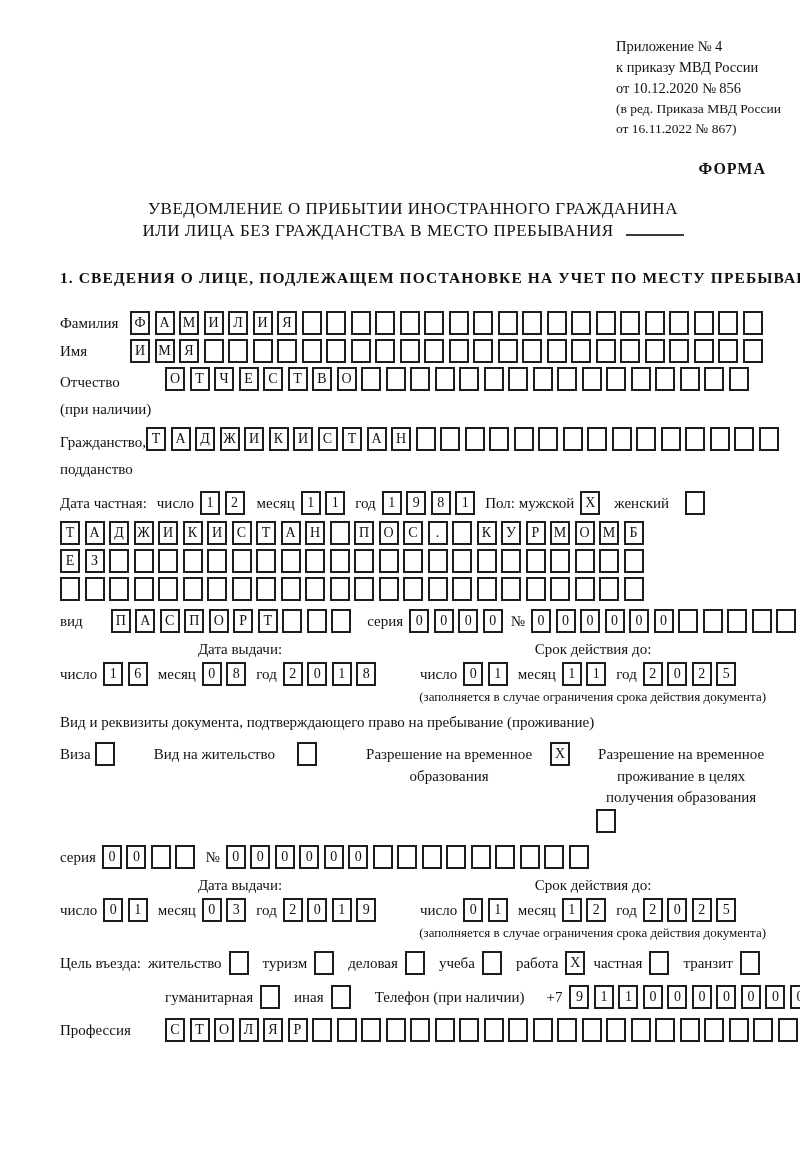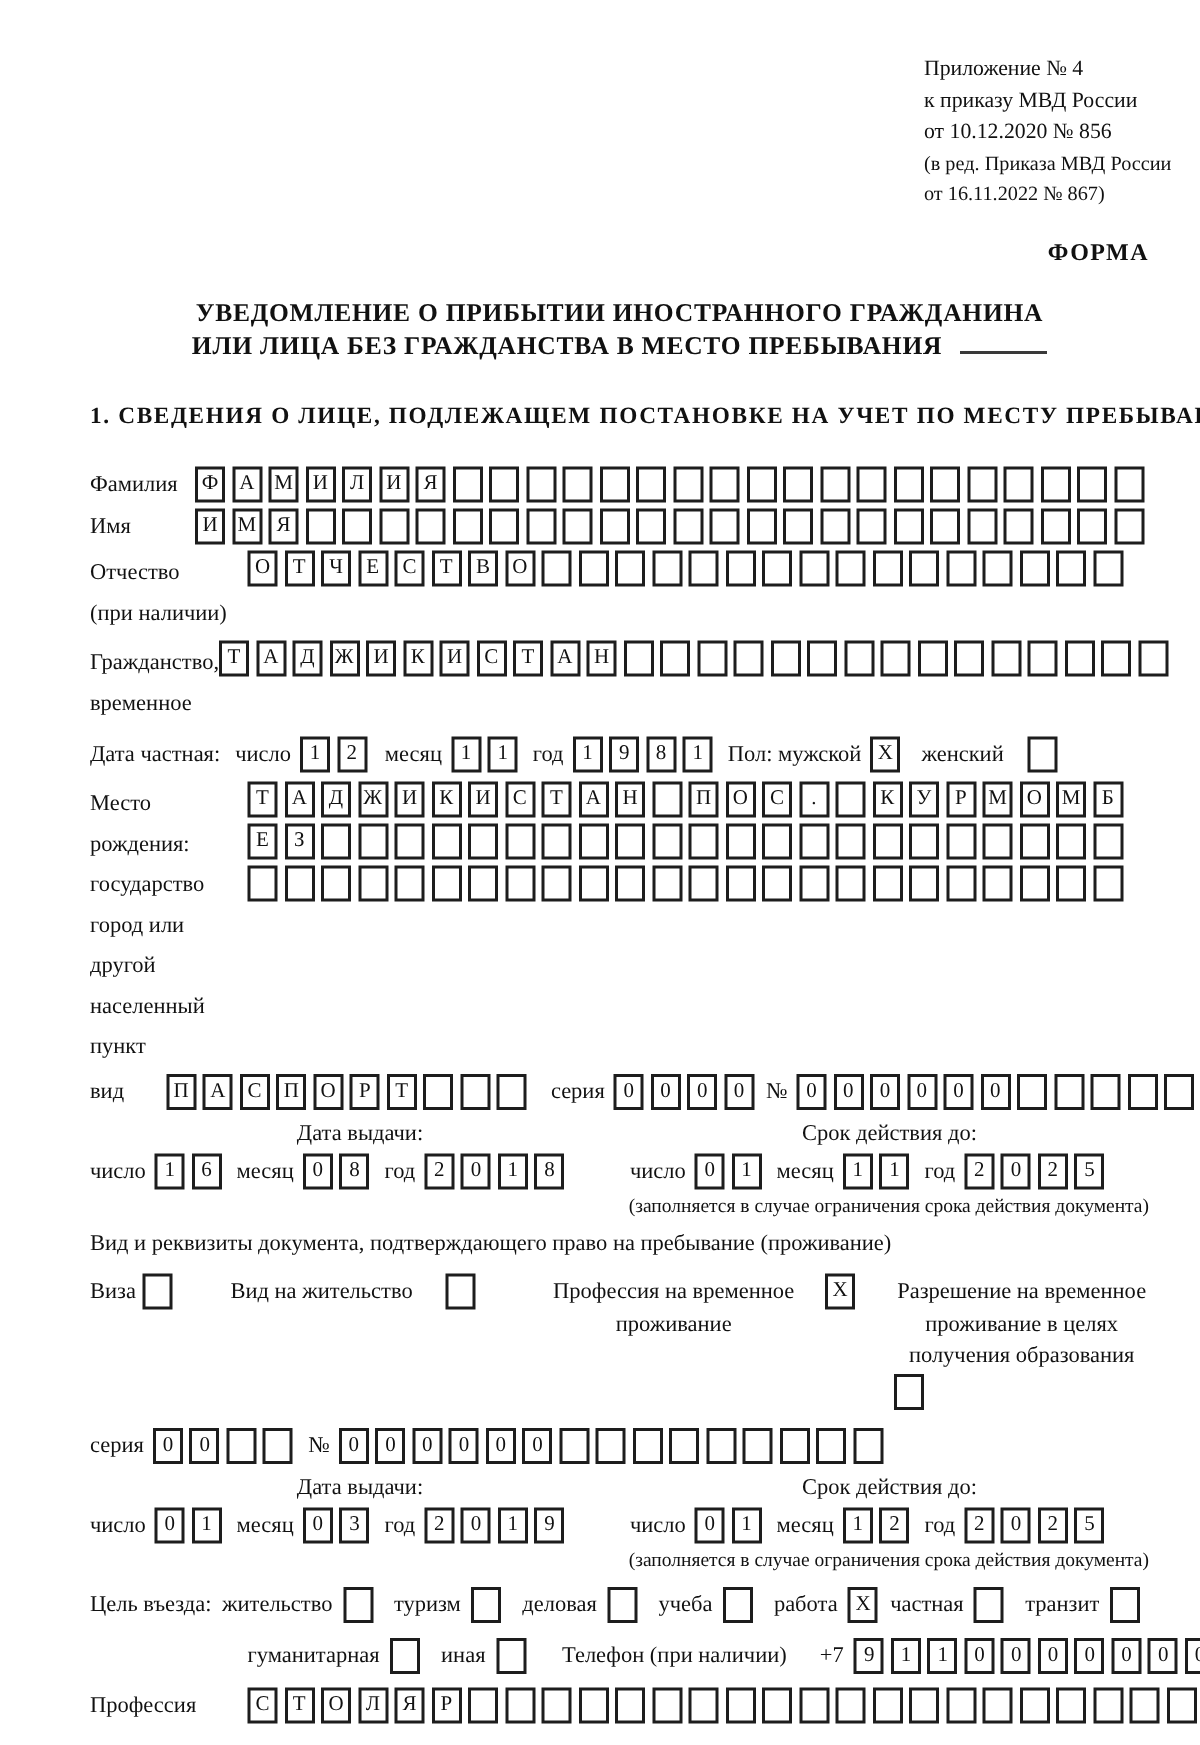--- a/index.html
+++ b/index.html
@@ -8,21 +8,21 @@
     padding:36px 34px 0 60px;background:#fff;color:#111;
     font-family:"Liberation Serif","DejaVu Serif",serif;font-size:15px;
     overflow:hidden;
   }
   
   .appendix{margin-left:556px;width:212px;font-size:14.5px;line-height:1.45;}
   .appendix .ed{font-size:13.5px;line-height:1.5;}
   .appendix .ed:first-of-type{margin-top:4px;}
   .forma{text-align:right;font-weight:bold;font-size:16px;margin-top:20px;letter-spacing:1px;}
   
-  .title{margin-top:20px;text-align:center;font-weight:bold;font-size:17px;line-height:1.35;letter-spacing:.5px;}
+  .title{margin-top:20px;text-align:center;font-weight:normal;font-size:17px;line-height:1.35;letter-spacing:.5px;}
   .blank-line{display:inline-block;width:58px;border-bottom:2px solid #3a3a3a;margin-left:12px;height:14px;}
   .sec1{margin-top:26px;font-weight:bold;font-size:15.5px;letter-spacing:1.1px;white-space:nowrap;}
   
   .frow{display:flex;align-items:flex-start;margin-top:4px;}
   .lblA{flex:0 0 70px;padding-top:4px;white-space:nowrap;}
   .lblB{flex:0 0 105px;line-height:1.8;padding-top:2px;}
   .cellrow{display:flex;gap:4.5px;flex-wrap:nowrap;}
   .cell{
     width:20px;height:24px;flex:0 0 auto;box-sizing:border-box;
     border:2px solid #1d1d1d;background:#fff;
@@ -170,21 +170,21 @@
         <span class="cell"></span>
         <span class="cell"></span>
         <span class="cell"></span>
         <span class="cell"></span>
       </div>
   </div>
 
   <div class="frow">
     <div class="lblB" style="flex-basis:70px;white-space:nowrap;">
       <div>Гражданство,</div>
-      <div>временное</div>
+      <div>подданство</div>
     </div>
     <div class="cellrow">
         <span class="cell">Т</span>
         <span class="cell">А</span>
         <span class="cell">Д</span>
         <span class="cell">Ж</span>
         <span class="cell">И</span>
         <span class="cell">К</span>
         <span class="cell">И</span>
         <span class="cell">С</span>
@@ -232,26 +232,20 @@
     <span class="cellrow" style="margin-right:14px;">
         <span class="cell">X</span>
       </span>
     <span class="t">женский</span>
     <span class="cellrow" style="margin-left:10px;">
         <span class="cell"></span>
       </span>
   </div>
 
   <div class="frow" style="margin-top:6px;">
-    <div class="lblB">
-      <div>Место рождения:</div>
-      <div>государство</div>
-      <div>город или другой</div>
-      <div>населенный пункт</div>
-    </div>
     <div class="rows">
       <div class="cellrow">
           <span class="cell">Т</span>
           <span class="cell">А</span>
           <span class="cell">Д</span>
           <span class="cell">Ж</span>
           <span class="cell">И</span>
           <span class="cell">К</span>
           <span class="cell">И</span>
           <span class="cell">С</span>
@@ -420,21 +414,21 @@
           <span class="cell"></span>
         </span>
     </div>
     <div class="opt mlv">
       <span class="olbl">Вид на жительство</span>
       <span class="cellrow" style="margin-left:22px;">
           <span class="cell"></span>
         </span>
     </div>
     <div class="opt mlv">
-      <span class="owrap">Профессия на временное проживание</span>
+      <span class="owrap">Разрешение на временное образования</span>
       <span class="cellrow">
           <span class="cell">X</span>
         </span>
     </div>
     <div class="opt" style="margin-left:18px;flex-direction:column;">
       <span class="owrap">Разрешение на временное проживание в целях получения образования</span>
       <span class="cellrow">
           <span class="cell"></span>
         </span>
     </div>

